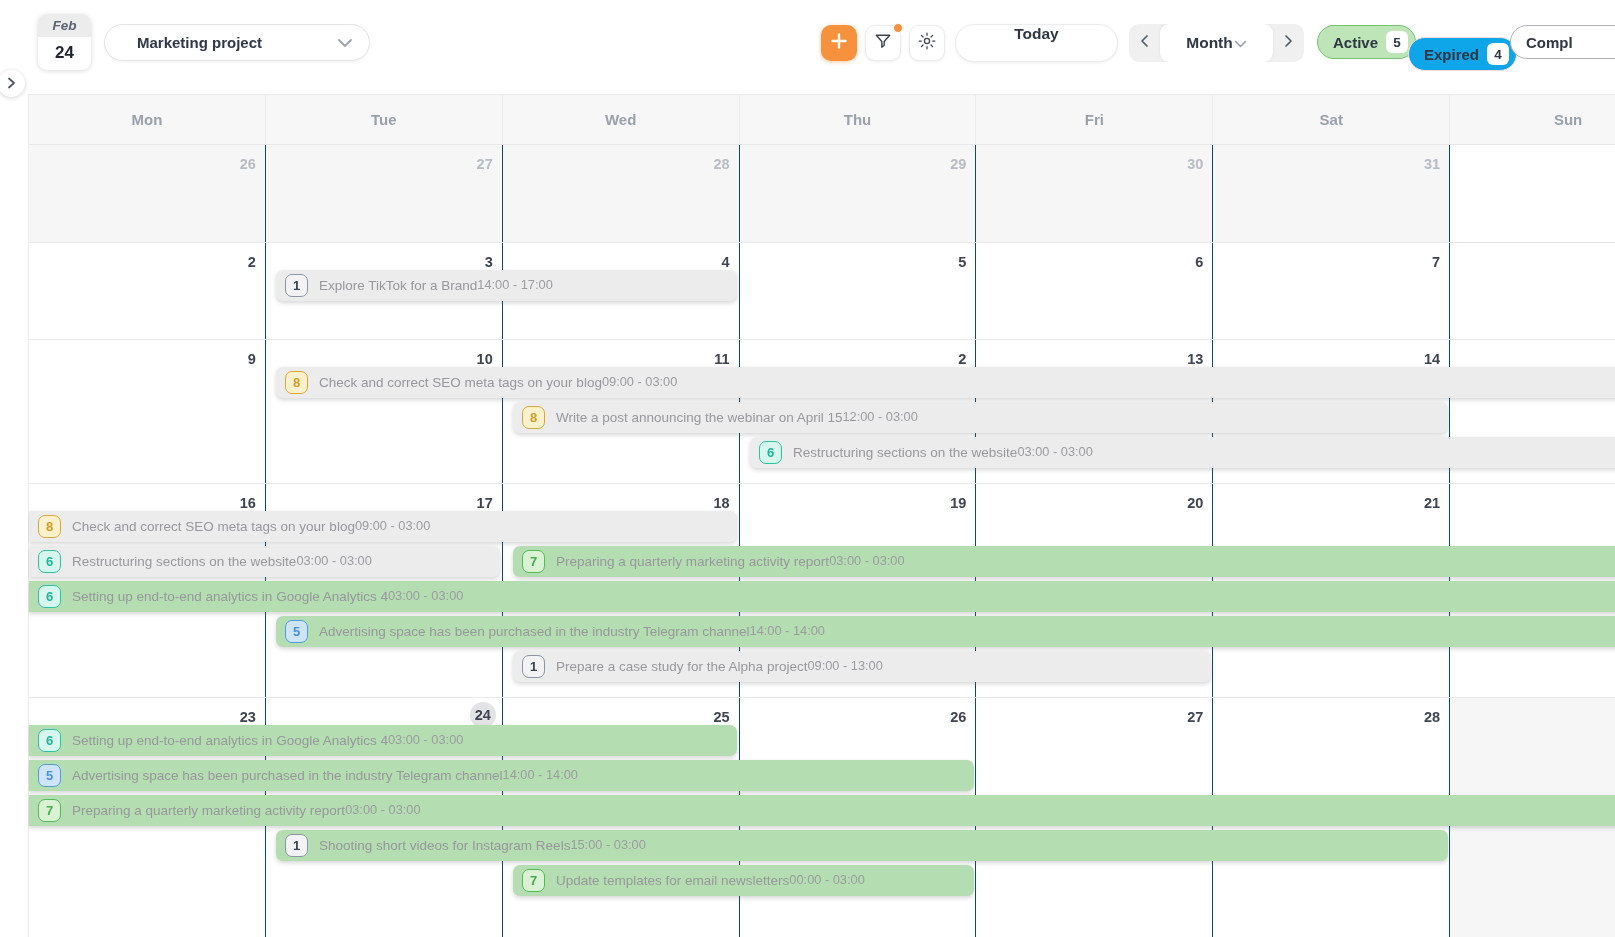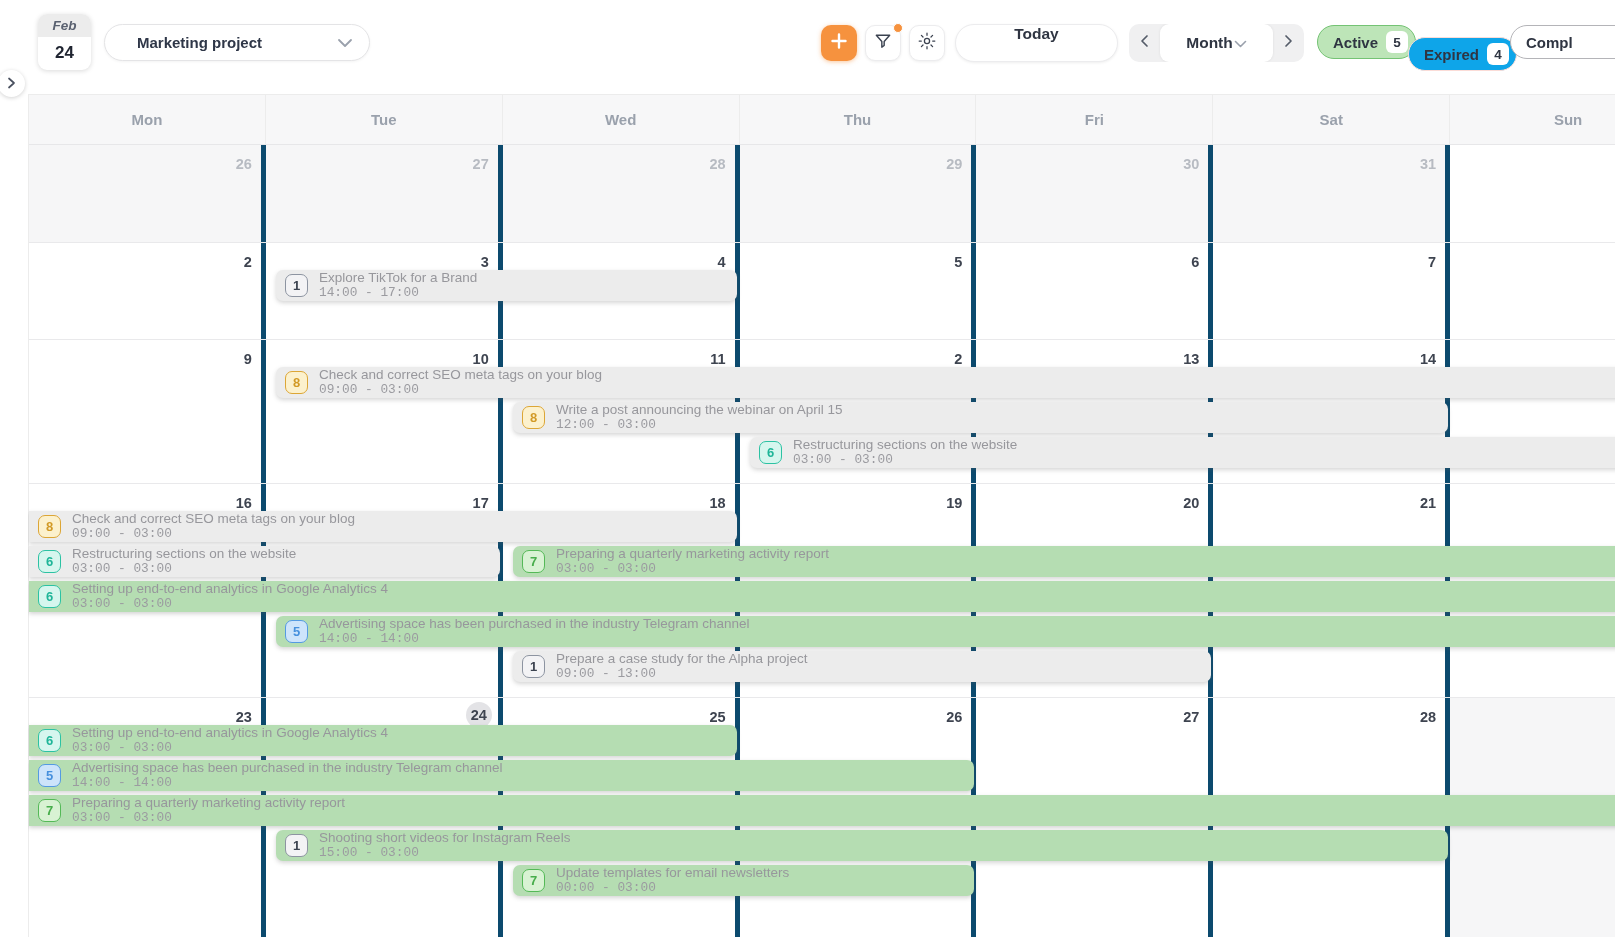--- a/index.html
+++ b/index.html
@@ -49,42 +49,42 @@
   .pill-completed { left:1510px; top:25px; background:#fff; border:1.5px solid #b4b4b8;
     width:150px; padding-right:15px; }
   
   .calendar { position:absolute; left:28px; top:94px; width:1587px; height:852px; overflow:hidden; }
   .cal-inner { width:1659px; border-left:1px solid #ececec; }
   .dow-row { display:flex; height:51px; background:#f7f7f8; border-top:1px solid #ececec;
     border-bottom:1px solid #e7e7e9; }
   .dow { width:237px; display:flex; align-items:center; justify-content:center;
     font-size:15px; font-weight:600; color:#9aa1ac; border-right:1px solid #ececec; }
   .week { position:relative; display:flex; border-bottom:1px solid #e9e9eb; }
-  .cell { width:237px; border-right:5px solid #0c4a6e; background:#fff; position:relative; }
+  .cell { width:237px; border-right:1px solid #0c4a6e; background:#fff; position:relative; }
   .cell.out { background:#f6f6f7; }
   .daynum { position:absolute; top:6px; right:9px; font-size:14.5px; font-weight:600;
     color:#3e4450; min-width:26px; height:26px; display:flex; align-items:center;
     justify-content:flex-end; }
   .out .daynum { color:#b7bbc2; }
   .daynum.today { justify-content:center; background:#e3e3e6; border-radius:50%; right:6px; top:4px; }
   .evt { position:absolute; height:31px; display:flex; align-items:center;
     box-shadow:0 2px 4px rgba(90,90,90,.25); white-space:nowrap; overflow:hidden; cursor:pointer; }
   .bar-gray { background:#ececec; }
   .bar-green { background:#b5ddb2; }
   .ebadge { flex:0 0 23px; width:23px; height:23px; margin:0 11px 0 9px; border-radius:7px;
     border:1.5px solid; display:flex; align-items:center; justify-content:center;
     font-size:13px; font-weight:700; background:#fff; }
   .b1 { background:#f3f3f5; border-color:#8d94a1; color:#3c4350; }
   .b5 { background:#cde4fb; border-color:#549ae2; color:#4690dd; }
   .b6 { background:#d6f6ee; border-color:#2cc2a3; color:#1fb598; }
   .b7 { background:#d8f2d3; border-color:#54b957; color:#47ad4b; }
   .b8 { background:#fcf1cd; border-color:#dca636; color:#d29a26; }
-  .etxt { display:flex; flex-direction:column; justify-content:center; line-height:1.15; }
+  .etxt { display:flex; flex-direction:row; justify-content:center; line-height:1.15; }
   .etitle { font-size:13.5px; color:#97979c; }
-  .etime { font-size:12.8px; color:#9b9ba0;font-family:Liberation Mono, monospace; }
+  .etime { font-size:12.8px; color:#9b9ba0; }
 </style>
 </head>
 <body>
 
 <div class="abs date-card">
   <div class="dc-month">Feb</div>
   <div class="dc-day">24</div>
 </div>
 
 <div class="abs project-select">

